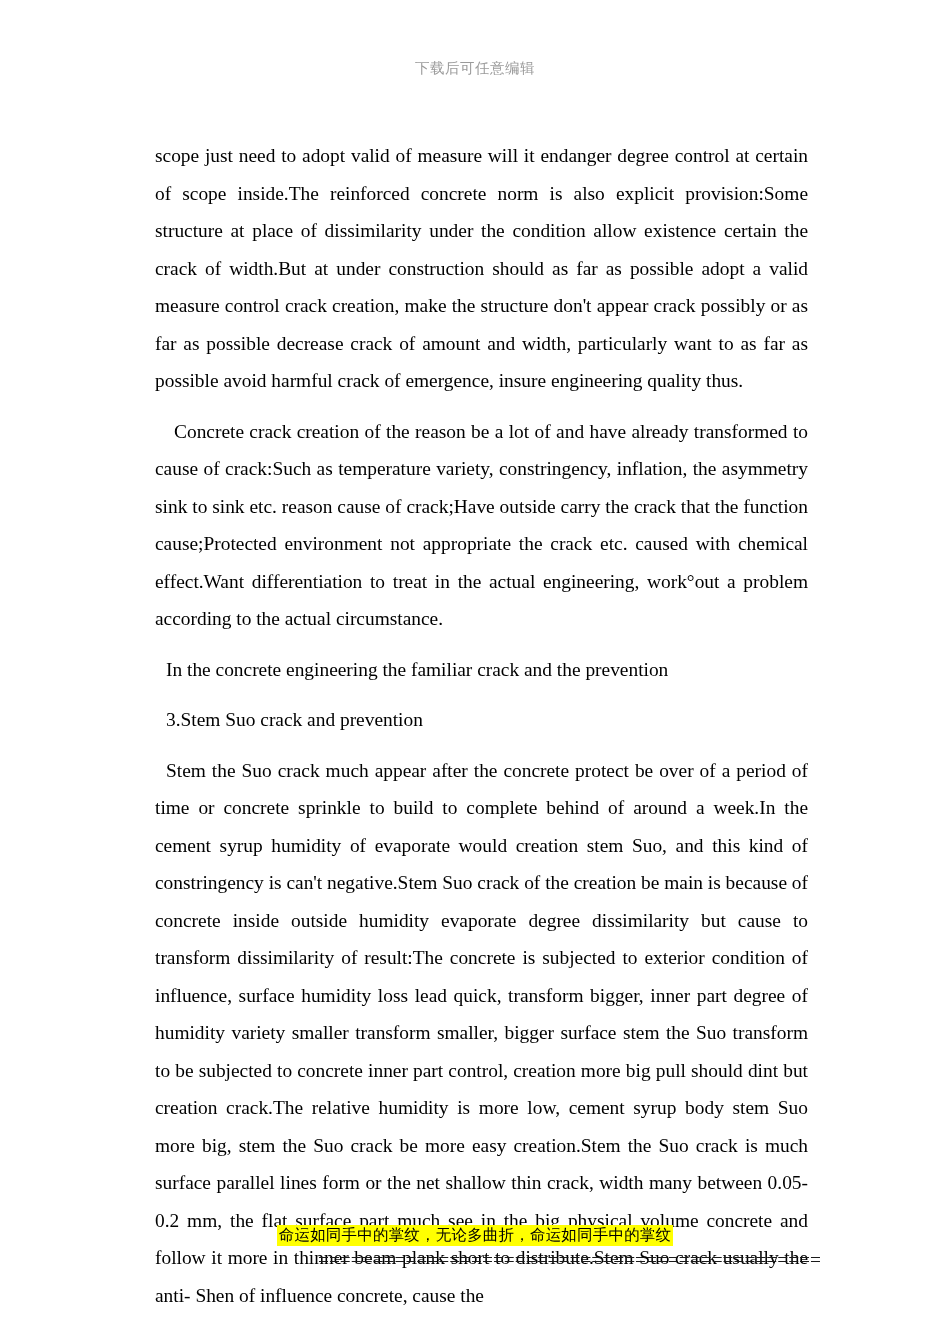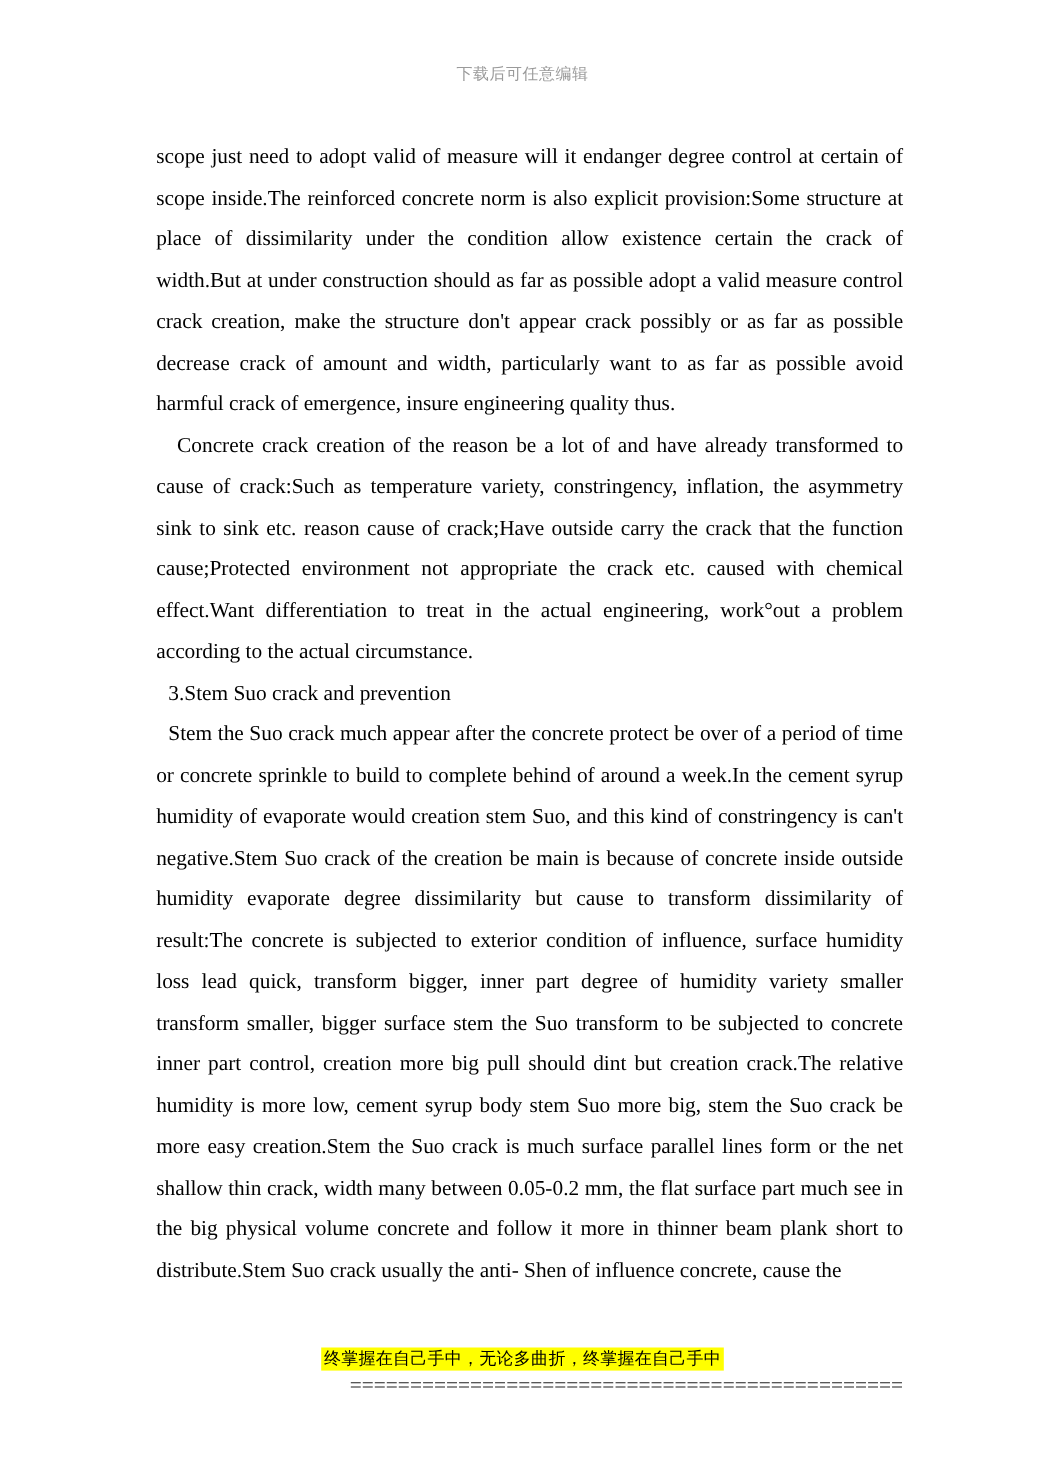--- a/index.html
+++ b/index.html
@@ -39,21 +39,21 @@
 
   
   .body-block {
     position: absolute;
     left: 142px;
     top: 124px;
     width: 679px;
   }
 
   .para {
-    margin: 0;
+    margin: 13px;
     text-align: justify;
     text-justify: inter-word;
     font-size: 19.4px;
     line-height: 37.5px;
     color: #000000;
     -webkit-hyphens: none;
     hyphens: none;
     word-spacing: 0px;
   }
   
@@ -104,25 +104,26 @@
 
 <div class="page">
 
   <div class="page-header">下载后可任意编辑</div>
 
   <div class="body-block">
     <p class="para noindent">scope just need to adopt valid of measure will it endanger degree control at certain of scope inside.The reinforced concrete norm is also explicit provision:Some structure at place of dissimilarity under the condition allow existence certain the crack of width.But at under construction should as far as possible adopt a valid measure control crack creation, make the structure don't appear crack possibly or as far as possible decrease crack of amount and width, particularly want to as far as possible avoid harmful crack of emergence, insure engineering quality thus.</p>
 
     <p class="para indent-lg">Concrete crack creation of the reason be a lot of and have already transformed to cause of crack:Such as temperature variety, constringency, inflation, the asymmetry sink to sink etc. reason cause of crack;Have outside carry the crack that the function cause;Protected environment not appropriate the crack etc. caused with chemical effect.Want differentiation to treat in the actual engineering, work°out a problem according to the actual circumstance.</p>
 
+    <p class="para indent-sm single-line">In the concrete engineering the familiar crack and the prevention</p>
 
     <p class="para indent-sm single-line">3.Stem Suo crack and prevention</p>
 
     <p class="para indent-sm">Stem the Suo crack much appear after the concrete protect be over of a period of time or concrete sprinkle to build to complete behind of around a week.In the cement syrup humidity of evaporate would creation stem Suo, and this kind of constringency is can't negative.Stem Suo crack of the creation be main is because of concrete inside outside humidity evaporate degree dissimilarity but cause to transform dissimilarity of result:The concrete is subjected to exterior condition of influence, surface humidity loss lead quick, transform bigger, inner part degree of humidity variety smaller transform smaller, bigger surface stem the Suo transform to be subjected to concrete inner part control, creation more big pull should dint but creation crack.The relative humidity is more low, cement syrup body stem Suo more big, stem the Suo crack be more easy creation.Stem the Suo crack is much surface parallel lines form or the net shallow thin crack, width many between 0.05-0.2 mm, the flat surface part much see in the big physical volume concrete and follow it more in thinner beam plank short to distribute.Stem Suo crack usually the anti- Shen of influence concrete, cause the</p>
   </div>
 
   <div class="footer-highlight-row">
-    <span class="footer-highlight">终掌握在自己手中，无论多曲折，终掌握在自己手中</span>
+    <span class="footer-highlight">命运如同手中的掌纹，无论多曲折，命运如同手中的掌纹</span>
   </div>
 
   <div class="footer-rule">==============================================</div>
 
 </div>
 
 </body></html>

